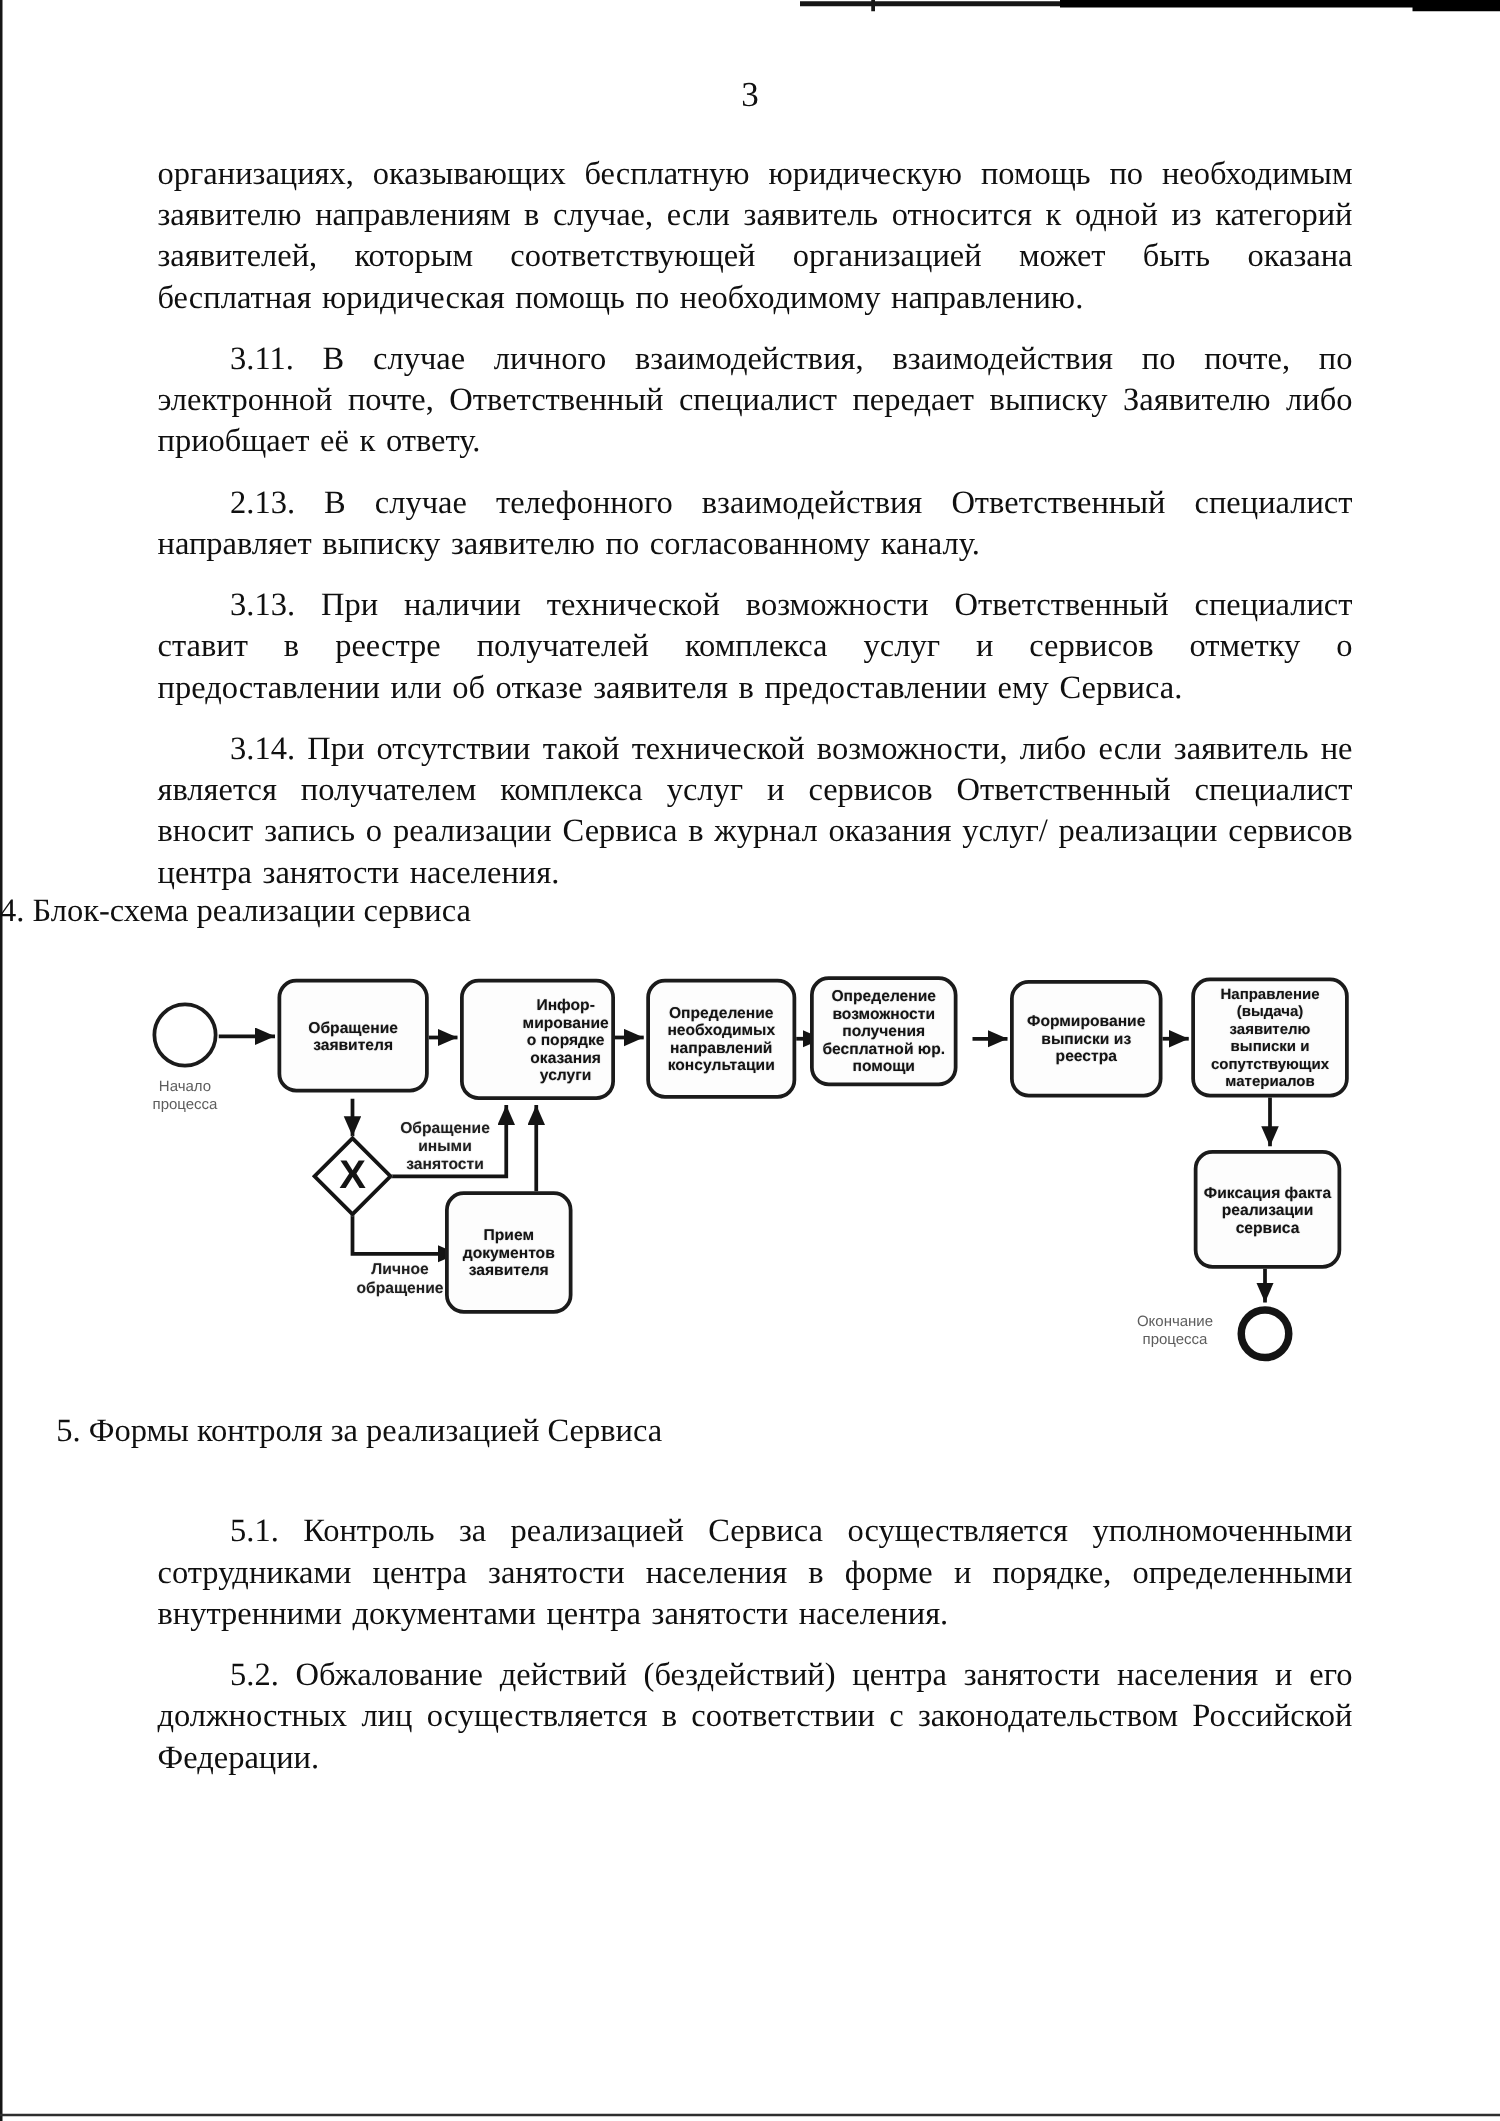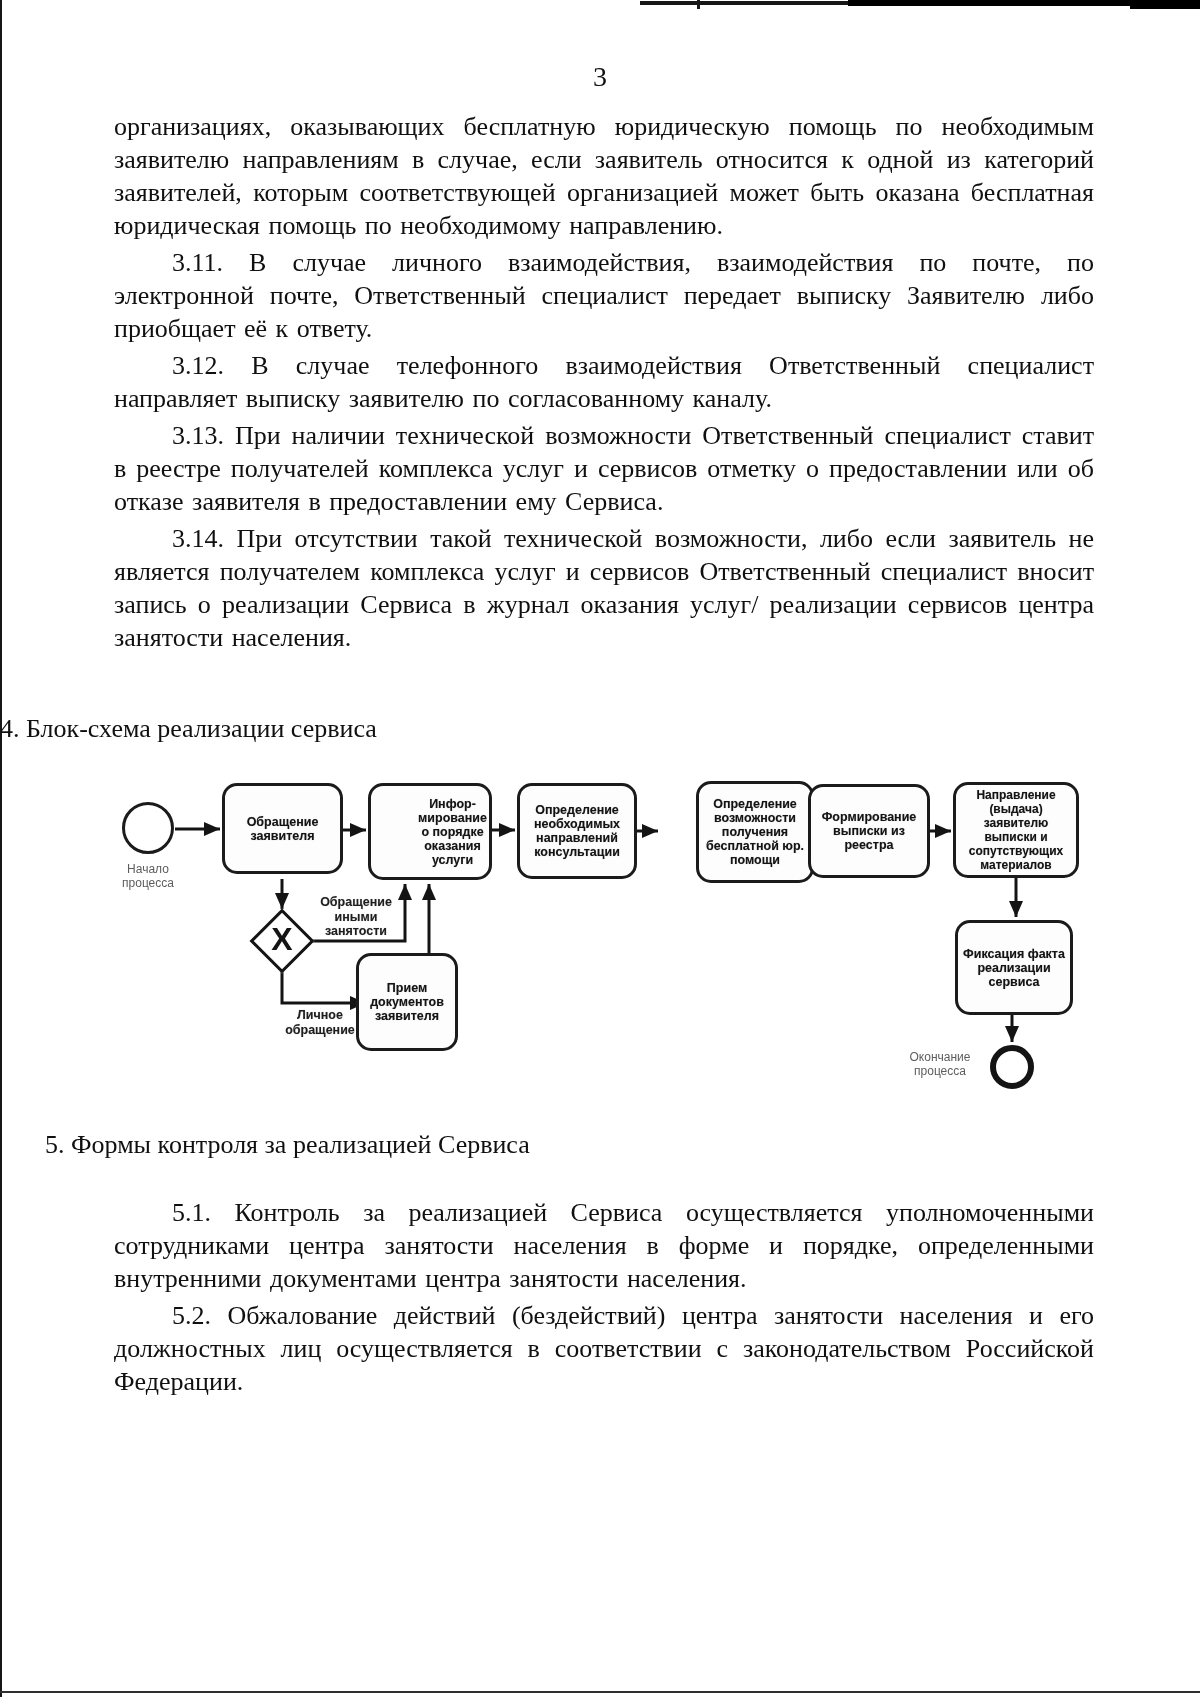--- a/index.html
+++ b/index.html
@@ -4,21 +4,21 @@
 <style>
   html,body{margin:0;padding:0;background:#ffffff;}
   .page{position:relative;width:1200px;height:1697px;background:#ffffff;overflow:hidden;
         font-family:"Liberation Serif", serif;color:#101010;}
   
   .art{position:absolute;background:#161616;}
   
   .page-number{position:absolute;top:60px;left:0;width:1200px;text-align:center;
                font-size:28px;line-height:33px;}
   .textblock{position:absolute;left:110px;width:988px;}
-  .para{margin:4px;font-size:26px;line-height:33px;text-align:justify;text-indent:58px;
+  .para{margin:16px;font-size:26px;line-height:33px;text-align:justify;text-indent:58px;
         word-spacing:2px;}
   .para.noindent{text-indent:0;}
   .heading{position:absolute;left:0;width:1200px;margin:0;text-align:left;
            font-size:26px;line-height:33px;font-weight:normal;}
   
   .flowchart{position:absolute;left:0;top:758px;width:1200px;height:345px;
              font-family:"Liberation Sans", sans-serif;}
   .flowchart svg{position:absolute;left:0;top:0;}
   .fnode{position:absolute;box-sizing:border-box;border:3px solid #1b1b1b;border-radius:15px;
          background:#fdfdfd;display:flex;align-items:center;justify-content:center;
@@ -32,21 +32,21 @@
           font-weight:600;text-shadow:0 0 1px rgba(0,0,0,0.3);}
   .diamond{position:absolute;left:259px;top:160px;width:46px;height:46px;
            border:3px solid #141414;background:#fff;transform:rotate(45deg);box-sizing:border-box;}
   .gateway-x{position:absolute;left:259px;top:158px;width:46px;height:46px;display:flex;
              align-items:center;justify-content:center;font-size:32px;font-weight:900;
              color:#141414;font-family:"Liberation Sans", sans-serif;}
   
   .n1{left:222px;top:25px;width:121px;height:91px;}
   .n2{left:368px;top:25px;width:124px;height:97px;padding-left:48px;}
   .n3{left:517px;top:25px;width:120px;height:96px;}
-  .n4{left:696px;top:23px;width:118px;height:102px;}
+  .n4{left:648px;top:23px;width:118px;height:88px;}
   .n5{left:808px;top:26px;width:122px;height:94px;}
   .n6{left:953px;top:24px;width:126px;height:96px;font-size:12px;}
   .n7{left:356px;top:195px;width:102px;height:98px;}
   .n8{left:955px;top:162px;width:118px;height:95px;}
 </style>
 </head>
 <body>
 
 <div class="page">
 
@@ -55,21 +55,21 @@
   <div class="art" style="left:1130px;top:0;width:70px;height:9px;background:#000;"></div>
   <div class="art" style="left:697px;top:0;width:3px;height:9px;"></div>
   <div class="art" style="left:0;top:0;width:2px;height:1697px;"></div>
   <div class="art" style="left:0;top:1691px;width:1200px;height:2px;background:#2e2e2e;"></div>
 
   <div class="page-number">3</div>
 
   <div class="textblock" style="top:106px;">
     <p class="para noindent">организациях, оказывающих бесплатную юридическую помощь по необходимым заявителю направлениям в случае, если заявитель относится к одной из категорий заявителей, которым соответствующей организацией может быть оказана бесплатная юридическая помощь по необходимому направлению.</p>
     <p class="para">3.11. В случае личного взаимодействия, взаимодействия по почте, по электронной почте, Ответственный специалист передает выписку Заявителю либо приобщает её к ответу.</p>
-    <p class="para">3.12. В случае телефонного взаимодействия Ответственный специалист направляет выписку заявителю по согласованному каналу.</p>
+    <p class="para">2.13. В случае телефонного взаимодействия Ответственный специалист направляет выписку заявителю по согласованному каналу.</p>
     <p class="para">3.13. При наличии технической возможности Ответственный специалист ставит в реестре получателей комплекса услуг и сервисов отметку о предоставлении или об отказе заявителя в предоставлении ему Сервиса.</p>
     <p class="para">3.14. При отсутствии такой технической возможности, либо если заявитель не является получателем комплекса услуг и сервисов Ответственный специалист вносит запись о реализации Сервиса в журнал оказания услуг/ реализации сервисов центра занятости населения.</p>
   </div>
 
   <h2 class="heading" style="top:712px;">4. Блок-схема реализации сервиса</h2>
 
   <div class="flowchart">
     <svg width="1200" height="345" viewBox="0 0 1200 345">
       <defs>
         <marker id="arw" markerUnits="userSpaceOnUse" markerWidth="18" markerHeight="16" refX="16" refY="7" orient="auto">

